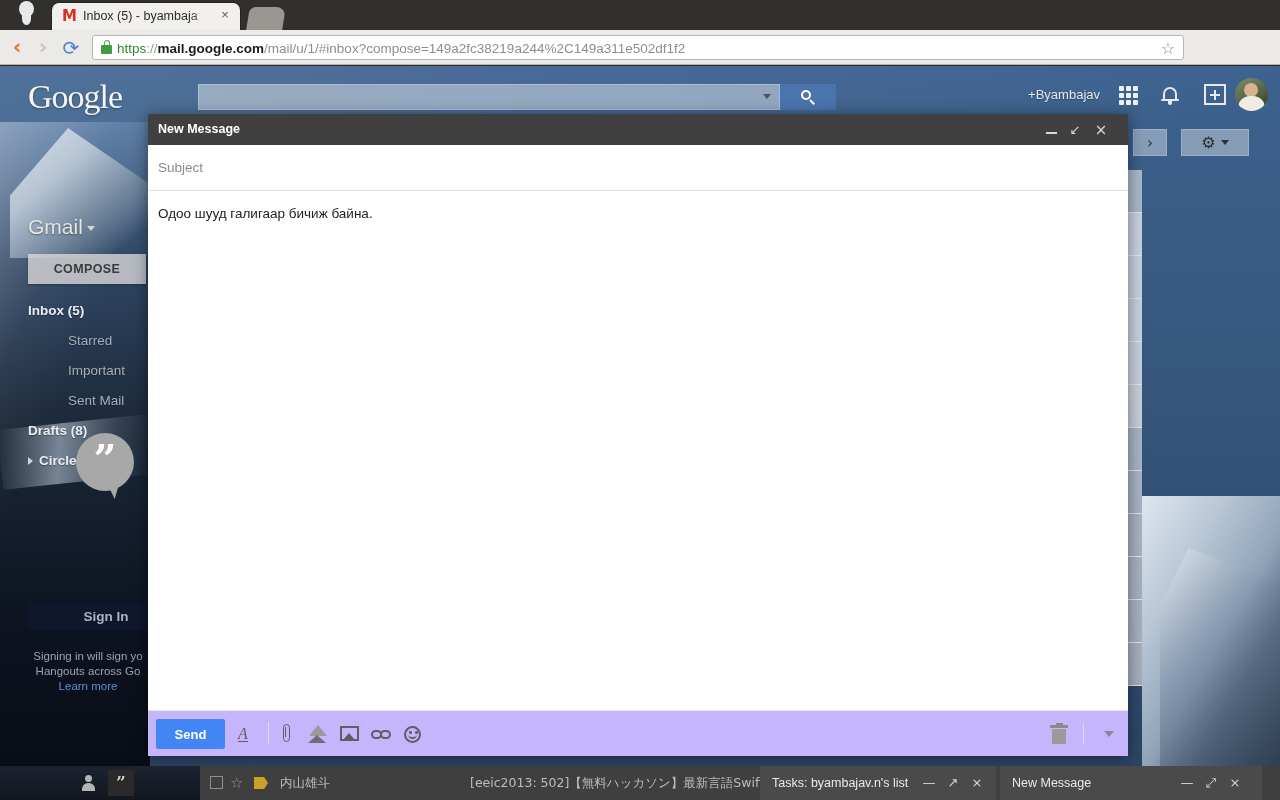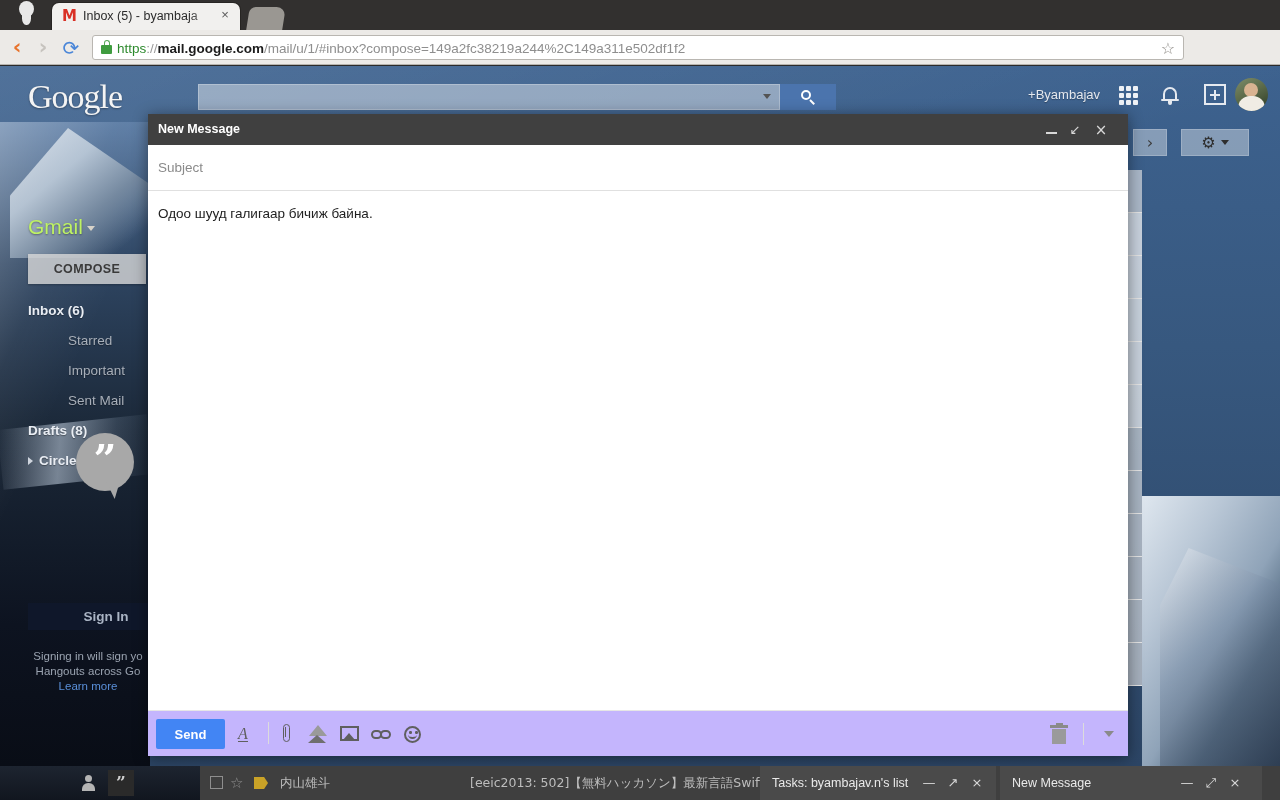--- a/index.html
+++ b/index.html
@@ -278,21 +278,21 @@
     border-left: 4px solid transparent; border-right: 4px solid transparent;
     border-top: 5px solid #2e2e2e;
   }
 
   
   .sidebar {
     position: absolute; left: 0; top: 58px; width: 150px; height: 642px;
   }
   .gmail-word {
     position: absolute; left: 28px; top: 91px;
-    font-size: 21px; color: #bef264;
+    font-size: 21px; color: #e5e5e5;
     text-shadow: 0 1px 2px rgba(0,0,0,.4);
   }
   .gmail-caret {
     display: inline-block; margin-left: 4px;
     border-left: 4px solid transparent; border-right: 4px solid transparent;
     border-top: 5px solid #d8d3c9; vertical-align: middle;
   }
   .compose-btn {
     position: absolute; left: 28px; top: 130px; width: 118px; height: 30px;
     background: rgba(216,216,216,.80);
@@ -736,21 +736,21 @@
         <span class="gear-caret"></span>
       </div>
     </div>
 
     <div class="sidebar">
       <div class="gmail-word">
         <span>Gmail</span><span class="gmail-caret"></span>
       </div>
       <div class="compose-btn">COMPOSE</div>
       <div class="nav-list" id="nav-list">
-          <div class="nav-item bold"><span>Inbox (6)</span></div>
+          <div class="nav-item bold"><span>Inbox (5)</span></div>
           <div class="nav-item dim"><span>Starred</span></div>
           <div class="nav-item dim"><span>Important</span></div>
           <div class="nav-item dim"><span>Sent Mail</span></div>
           <div class="nav-item bold"><span>Drafts (8)</span></div>
           <div class="nav-item bold"><span class="tri"></span><span>Circles</span></div>
         </div>
     </div>
 
     <div class="hangouts">
       <div class="hang-bubble">

